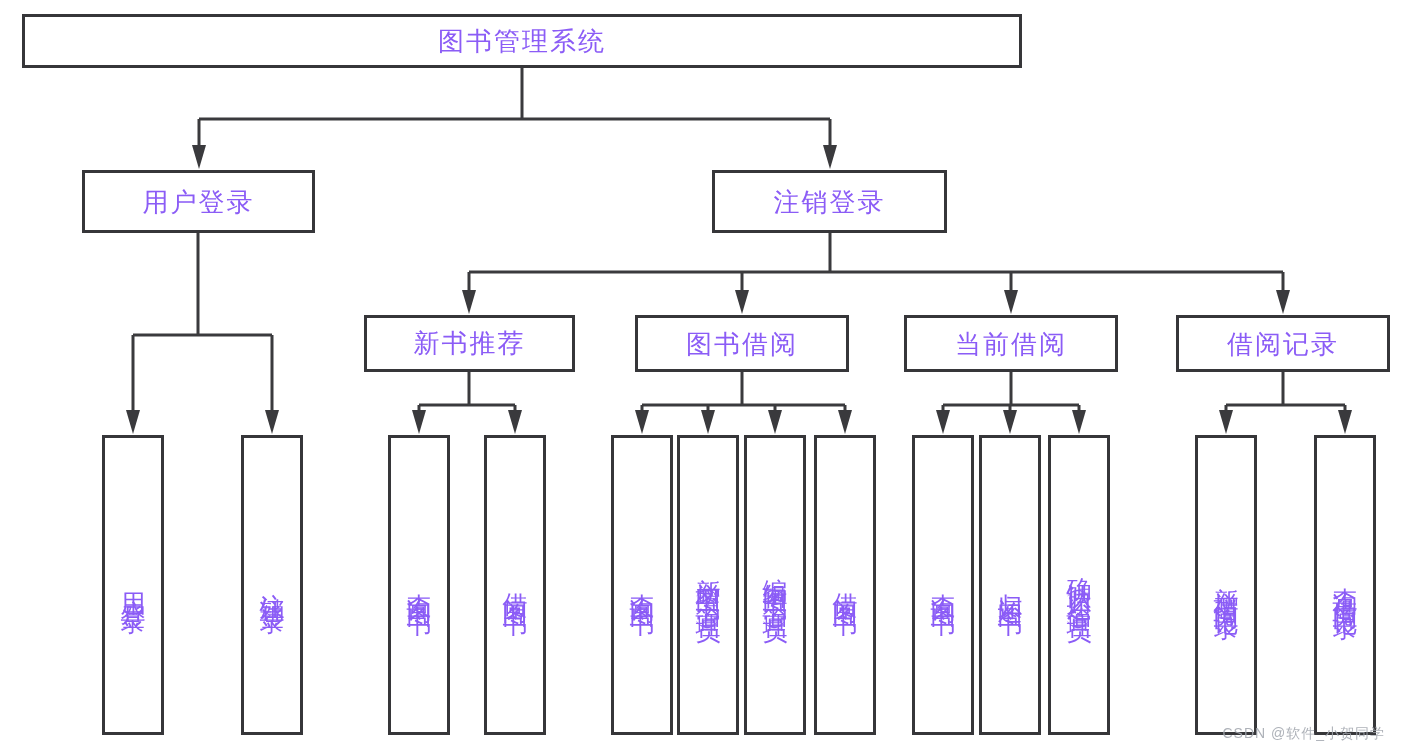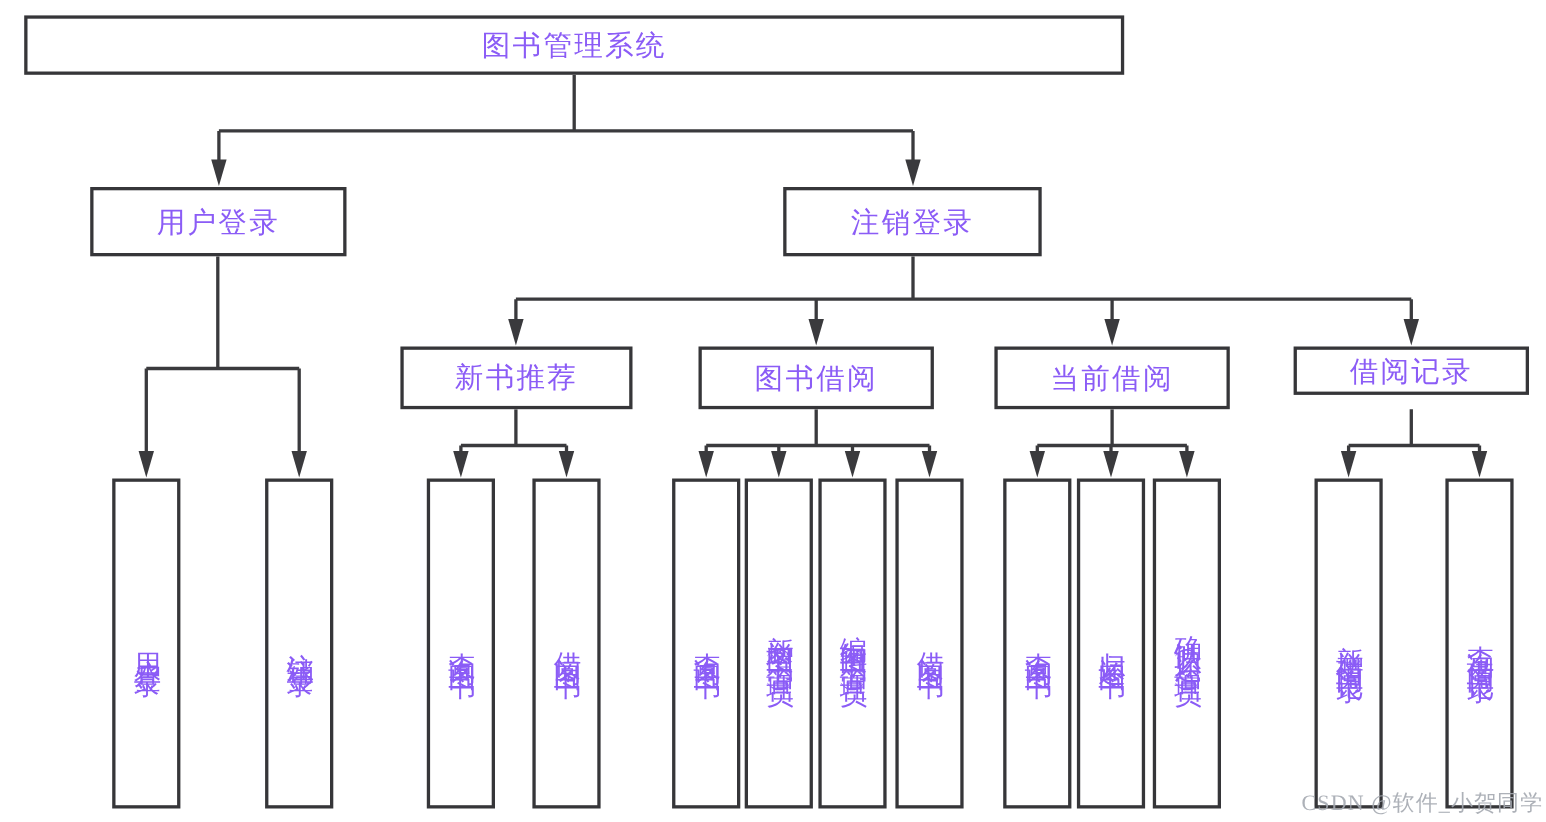--- a/index.html
+++ b/index.html
@@ -41,27 +41,26 @@
   .leaf .lbl {
     writing-mode: vertical-rl;
     text-orientation: mixed;
     letter-spacing: 6px;
     font-size: 25px;
     white-space: normal;
     line-height: 1;
   }
   .watermark {
     position: absolute;
-    right: 2px;
+    right: 20px;
     bottom: 4px;
     z-index: 3;
-    font-size: 20px;
+    font-size: 14px;
     color: rgba(164, 169, 176, 0.9);
     letter-spacing: 1px;
-    font-family: Liberation Serif, serif;
   }
 </style>
 </head>
 <body>
 
 <div id="stage">
 
   <svg id="connectors" width="1405" height="747" viewBox="0 0 1405 747">
     <g stroke="#3a3a3d" stroke-width="3" fill="none">
 
@@ -115,21 +114,21 @@
 
   <div class="node" style="left:364px; top:315px; width:211px; height:57px;font-family:Liberation Serif, serif;">
     <span class="lbl">新书推荐</span>
   </div>
   <div class="node" style="left:635px; top:315px; width:214px; height:57px;">
     <span class="lbl">图书借阅</span>
   </div>
   <div class="node" style="left:904px; top:315px; width:214px; height:57px;">
     <span class="lbl">当前借阅</span>
   </div>
-  <div class="node" style="left:1176px; top:315px; width:214px; height:44px;">
+  <div class="node" style="left:1176px; top:315px; width:214px; height:57px;">
     <span class="lbl">借阅记录</span>
   </div>
 
   <div class="node leaf" style="left:102px; top:435px; width:62px; height:300px;">
     <span class="lbl">用户登录</span>
   </div>
   <div class="node leaf" style="left:241px; top:435px; width:62px; height:300px;">
     <span class="lbl">注销登录</span>
   </div>
 

